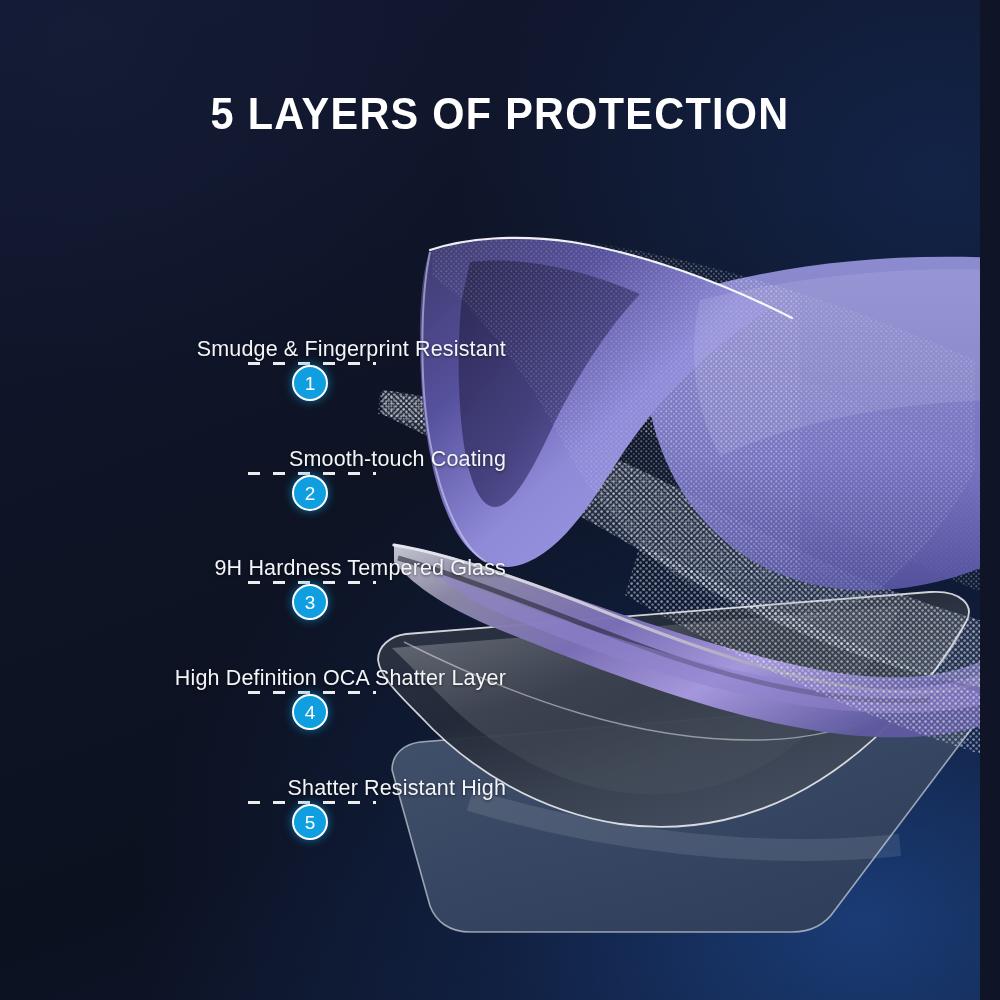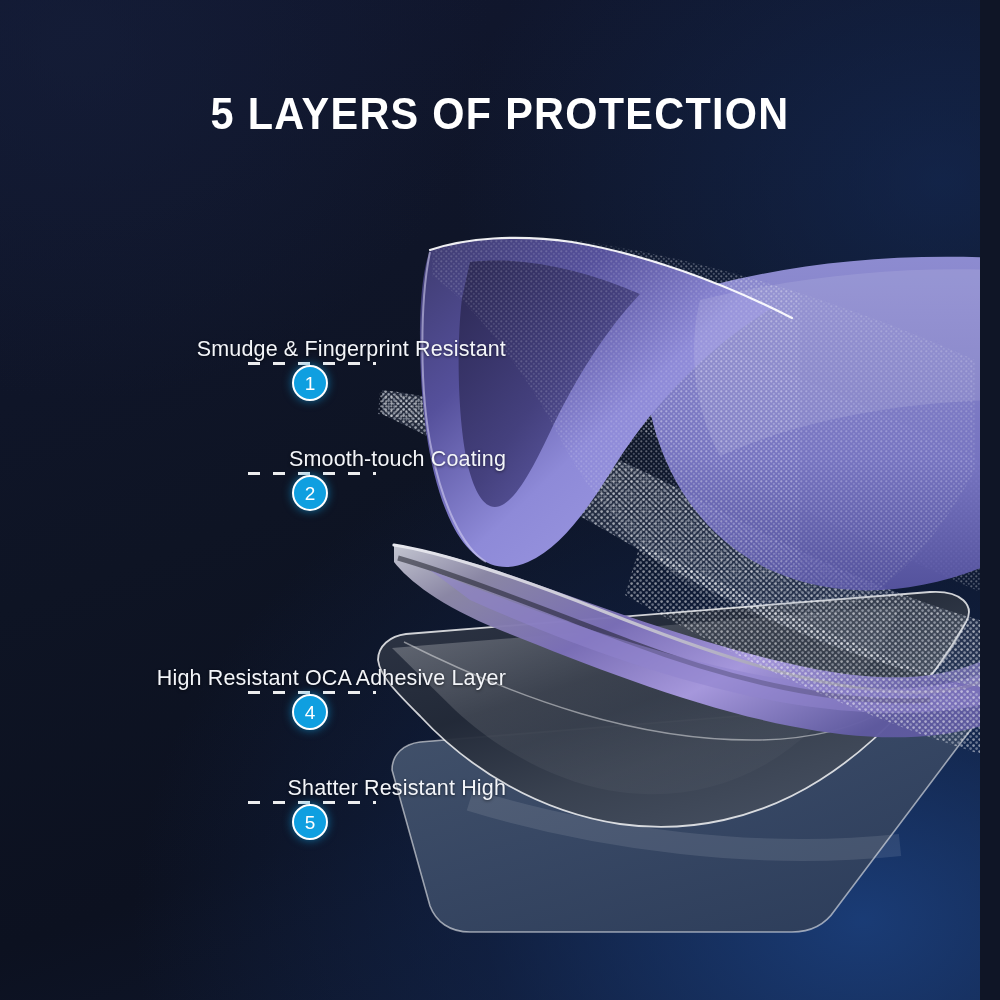--- a/index.html
+++ b/index.html
@@ -218,23 +218,28 @@
     <div class="dash"></div>
     <div class="badge">1</div>
   </div>
 
   <div class="row" id="r2">
     <div class="lbl">Smooth-touch Coating</div>
     <div class="dash"></div>
     <div class="badge">2</div>
   </div>
 
+  <div class="row" id="r3">
+    <div class="lbl">9H Hardness Tempered Glass</div>
+    <div class="dash"></div>
+    <div class="badge">3</div>
+  </div>
 
   <div class="row" id="r4">
-    <div class="lbl">High Resistant OCA Adhesive Layer</div>
+    <div class="lbl">High Definition OCA Shatter Layer</div>
     <div class="dash"></div>
     <div class="badge">4</div>
   </div>
 
   <div class="row" id="r5">
     <div class="lbl">Shatter Resistant High</div>
     <div class="dash"></div>
     <div class="badge">5</div>
   </div>
 

